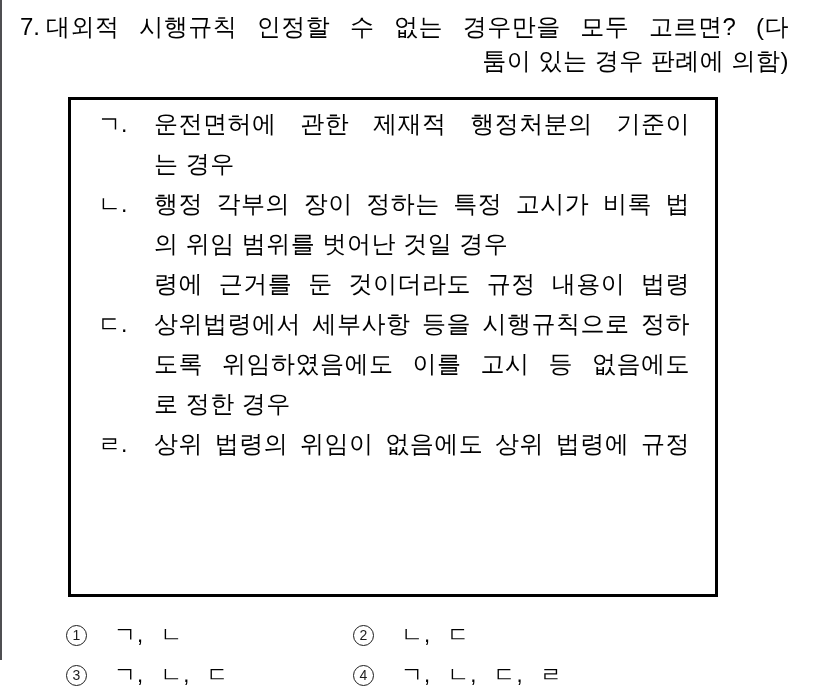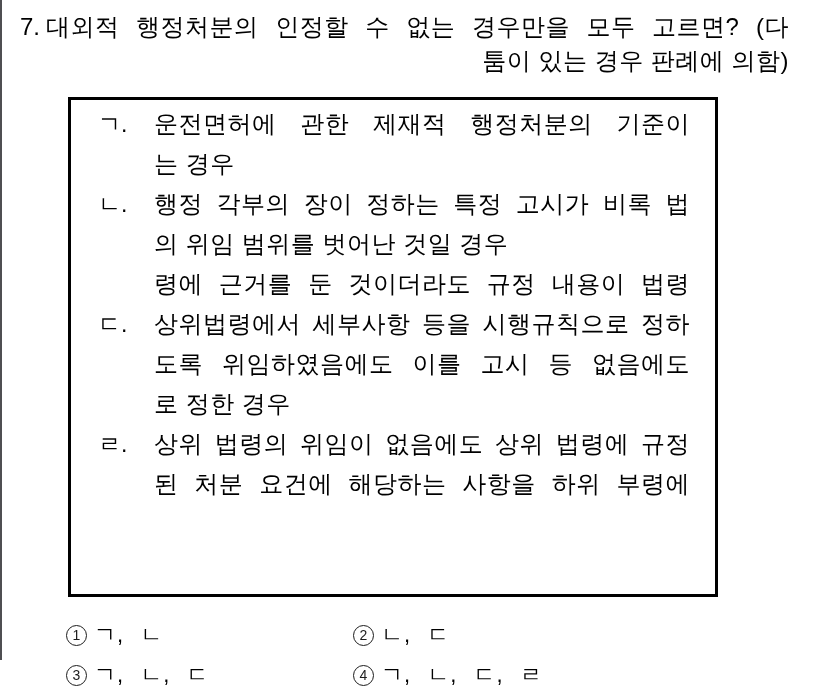--- a/index.html
+++ b/index.html
@@ -74,35 +74,35 @@
     border-radius: 50%;
     display: inline-flex;
     align-items: center;
     justify-content: center;
     font-size: 14px;
     line-height: 1;
     color: #1c1c1c;
     flex: 0 0 auto;
   }
   .opt-label {
-    margin-left: 7px;
+    margin-left: 27px;
     font-size: 22px;
     line-height: 26px;
     word-spacing: 9px;
     letter-spacing: 1px;
     white-space: nowrap;
   }
 </style>
 </head>
 <body>
 
 <div class="page-rule"></div>
 
 <div class="q-num">7.</div>
-<div class="q-line l1">대외적 행정처분의 인정할 수 없는 경우만을 모두 고르면? (다</div>
+<div class="q-line l1">대외적 시행규칙 인정할 수 없는 경우만을 모두 고르면? (다</div>
 <div class="q-line l2">툼이 있는 경우 판례에 의함)</div>
 
 <div class="choices-box">
 
   <div class="choice-item">
     <span class="choice-marker">ㄱ.</span>
     <div class="choice-line j">운전면허에 관한 제재적 행정처분의 기준이</div>
     <div class="choice-line">는 경우</div>
   </div>
 
@@ -116,21 +116,20 @@
   <div class="choice-item">
     <span class="choice-marker">ㄷ.</span>
     <div class="choice-line j">상위법령에서 세부사항 등을 시행규칙으로 정하</div>
     <div class="choice-line j">도록 위임하였음에도 이를 고시 등 없음에도</div>
     <div class="choice-line">로 정한 경우</div>
   </div>
 
   <div class="choice-item">
     <span class="choice-marker">ㄹ.</span>
     <div class="choice-line j">상위 법령의 위임이 없음에도 상위 법령에 규정</div>
-    <div class="choice-line j">된 처분 요건에 해당하는 사항을 하위 부령에</div>
   </div>
 
 </div>
 
 <div class="option r1 c1">
   <span class="opt-circle">1</span>
   <span class="opt-label">ㄱ, ㄴ</span>
 </div>
 
 <div class="option r1 c2">

